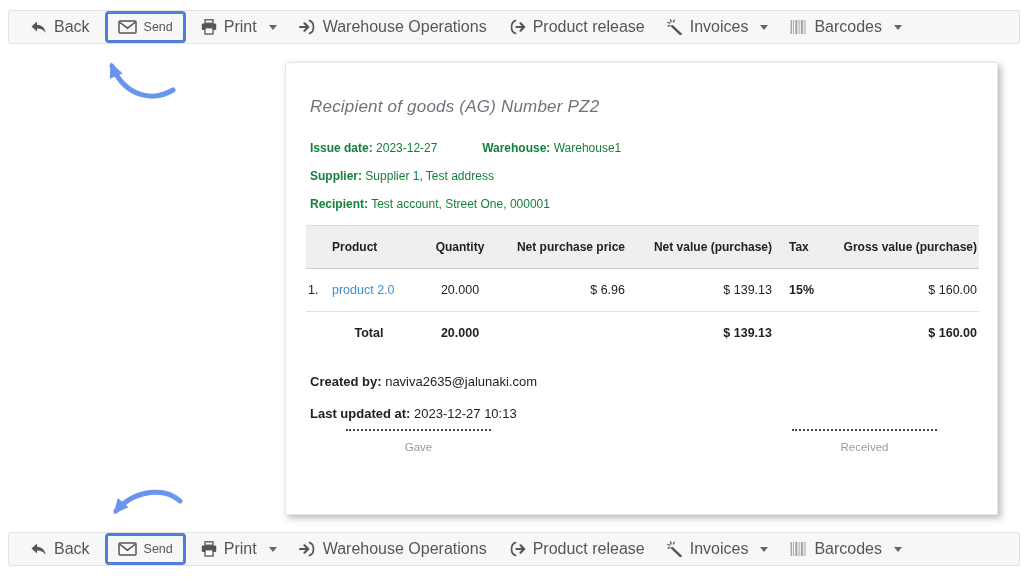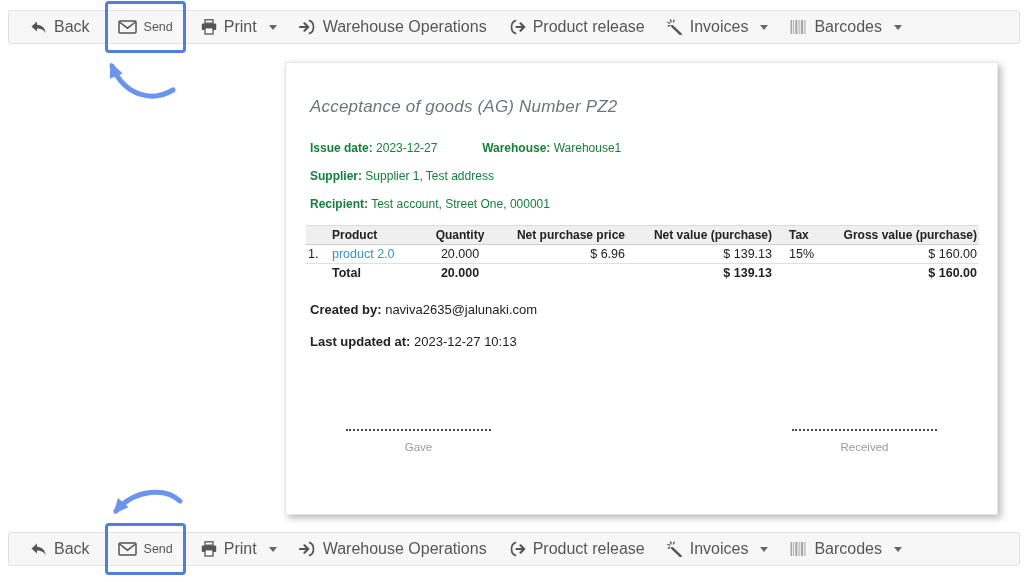--- a/index.html
+++ b/index.html
@@ -20,21 +20,21 @@
   .toolbar-top { top:10px; }
   .toolbar-bottom { top:532px; }
   .tb-item {
     display:flex; align-items:center; gap:7px;
     padding:0 11px; height:100%;
     font-size:16px; color:#565656; cursor:pointer; white-space:nowrap;
   }
   .send-box {
     display:flex; align-items:center; gap:7px;
     border:3px solid #4f7fd9; border-radius:4px;
-    height:52px; padding:0 10px; margin:0 4px;
+    height:32px; padding:0 10px; margin:0 4px;
     font-size:12.5px; color:#565656; cursor:pointer; background:transparent;
   }
   .icn { display:inline-flex; align-items:center; justify-content:center; }
   .caret {
     width:0; height:0; margin-left:5px;
     border-left:4px solid transparent; border-right:4px solid transparent;
     border-top:5px solid #666;
   }
 
   
@@ -55,31 +55,31 @@
   
   table.items {
     border-collapse:collapse; width:673px; margin-top:10px;
     font-size:12.5px; color:#222; table-layout:fixed;
   }
   table.items th { font-weight:bold; font-size:12px; }
   table.items thead tr {
     background:#efefef;
     border-top:1px solid #dcdcdc; border-bottom:1px solid #cfcfcf;
   }
-  table.items td, table.items th { padding:2px 2px; overflow:hidden; white-space:nowrap; }
+  table.items td, table.items th { padding:14px 2px; overflow:hidden; white-space:nowrap; }
   tr.data-row { border-bottom:1px solid #e0e0e0; }
   .c-num   { width:24px; }
   .c-prod  { width:100px; text-align:left; }
   .c-qty   { width:60px; text-align:center; }
   .c-netp  { width:137px; text-align:right; }
   .c-netv  { width:147px; text-align:right; }
-  .c-tax   { width:60px; text-align:left; padding-left:15px !important; }
+  .c-tax   { width:60px; text-align:left; padding-left:15px !important;font-weight:bold; }
   .c-gross { width:145px; text-align:right; }
   .bold { font-weight:bold; }
-  .total-label { text-align:left; padding-right:24px !important; font-weight:bold; }
+  .total-label { text-align:center; padding-right:24px !important; font-weight:bold; }
   a.prod-link { color:#3e8ed0; text-decoration:none; cursor:pointer; }
 
   .created-line { font-size:13px; margin:20px 0 0 4px; color:#222; }
   .updated-line { font-size:13px; margin:17px 0 4px 4px; color:#222; }
 
   
   .sig-row {
     position:absolute; left:20px; right:20px; top:360px;
     display:flex; justify-content:space-between; padding:0 40px;
   }
@@ -170,21 +170,21 @@
             <rect x="14.4" y="0" width="1.1" height="14"></rect>
           </g>
         </svg>
     </span>
     <span>Barcodes</span>
     <span class="caret"></span>
   </div>
 </div>
 
 <div class="doc">
-  <div class="doc-title">Acceptance of goods (AG) Number PZ2</div>
+  <div class="doc-title">Recipient of goods (AG) Number PZ2</div>
 
   <div class="meta-line">
     <b>Issue date:</b>
     <span>2023-12-27</span>
     <span class="meta-gap"></span>
     <b>Warehouse:</b>
     <span>Warehouse1</span>
   </div>
 
   <div class="meta-line">

